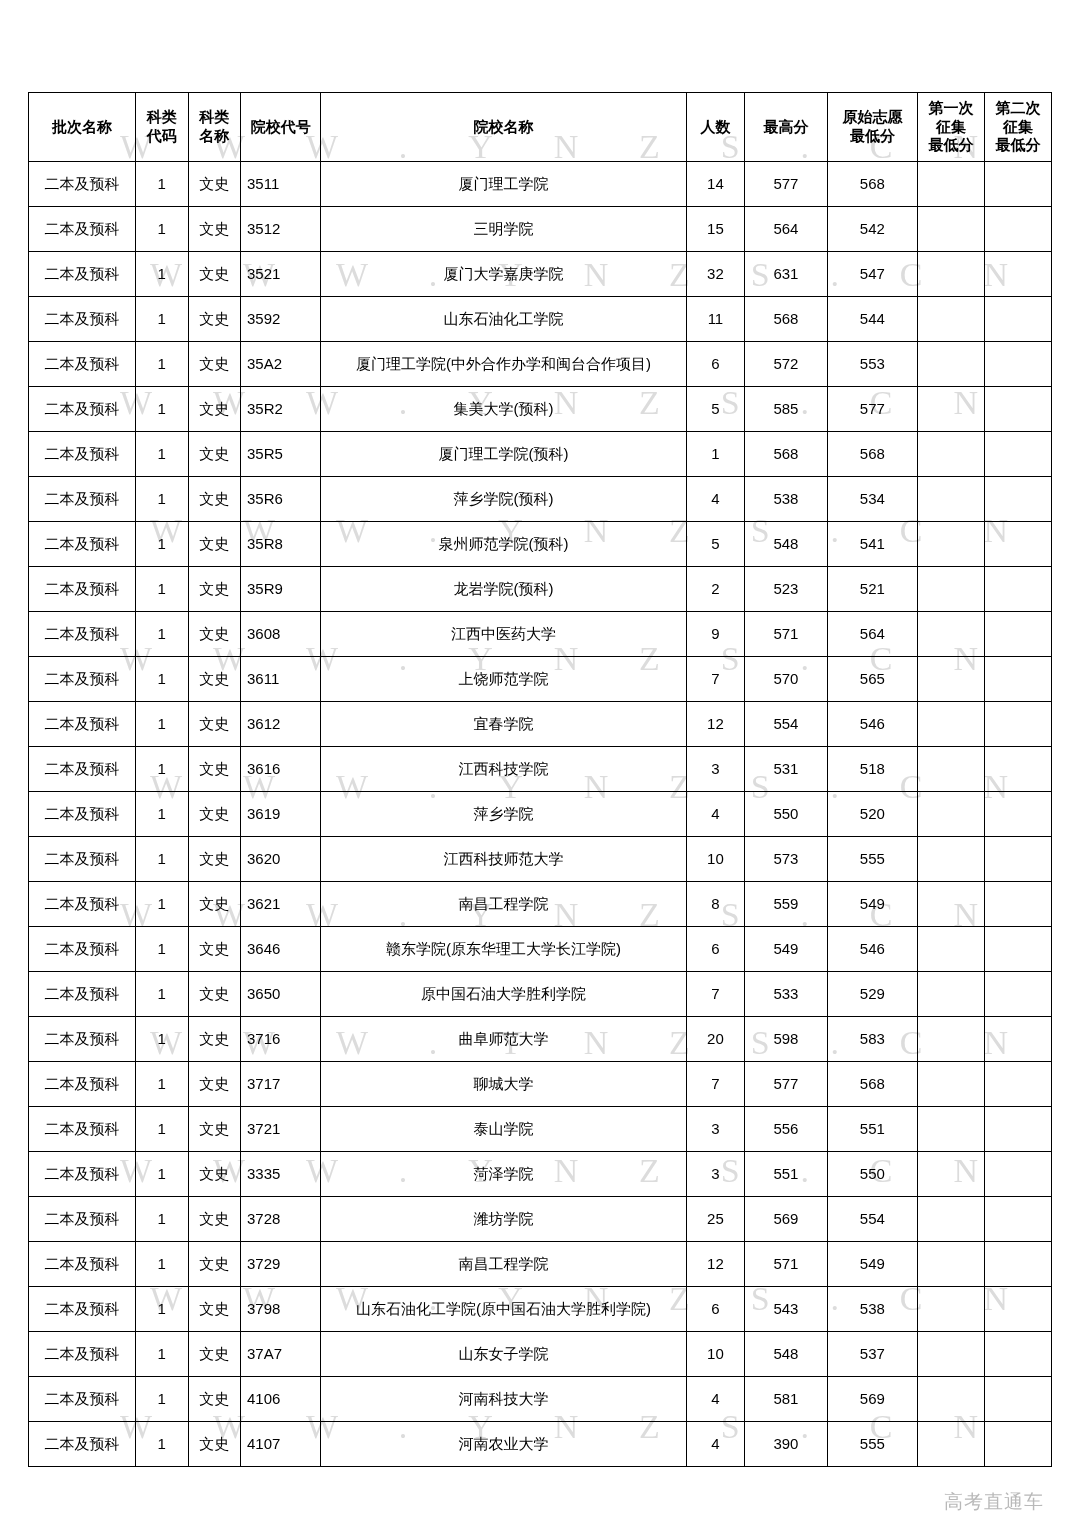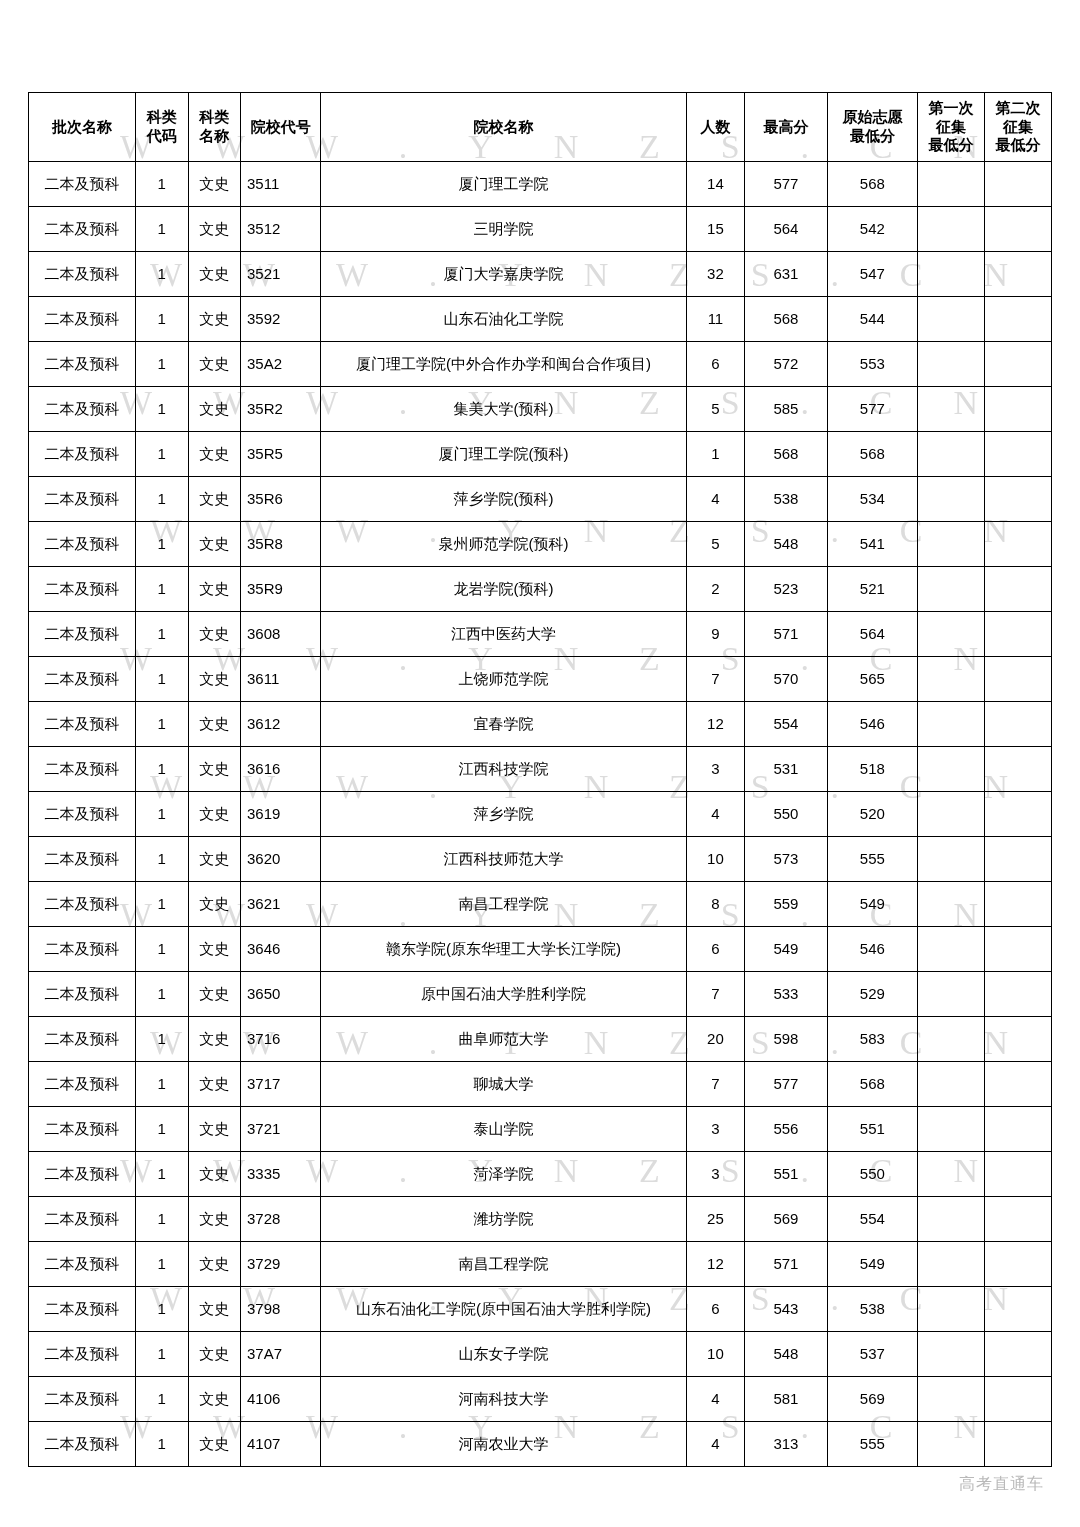--- a/index.html
+++ b/index.html
@@ -96,24 +96,24 @@
   col.w-count  { width: 57px; }
   col.w-max    { width: 80px; }
   col.w-min    { width: 88px; }
   col.w-r1     { width: 65px; }
   col.w-r2     { width: 65px; }
 
   
   #footer-brand {
     position: absolute;
     right: 36px;
-    bottom: 32px;
+    bottom: 12px;
     z-index: 3;
     font-family: Liberation Serif, serif;
-    font-size: 16px;
+    font-size: 19px;
     letter-spacing: 1px;
     color: #b9b9b9;
     white-space: nowrap;
   }
 </style>
 </head>
 <body>
 
 <div id="watermark-layer">
     <div class="wm-row" style="top: 128px; left: 120px;">
@@ -653,21 +653,21 @@
           <td class="c-r1"></td>
           <td class="c-r2"></td>
         </tr>
         <tr>
           <td class="c-batch">二本及预科</td>
           <td class="c-kcode">1</td>
           <td class="c-kname">文史</td>
           <td class="c-scode">4107</td>
           <td class="c-school">河南农业大学</td>
           <td class="c-count">4</td>
-          <td class="c-max">313</td>
+          <td class="c-max">390</td>
           <td class="c-min">555</td>
           <td class="c-r1"></td>
           <td class="c-r2"></td>
         </tr>
       </tbody>
   </table>
 </div>
 
 <div id="footer-brand">高考直通车</div>
 

